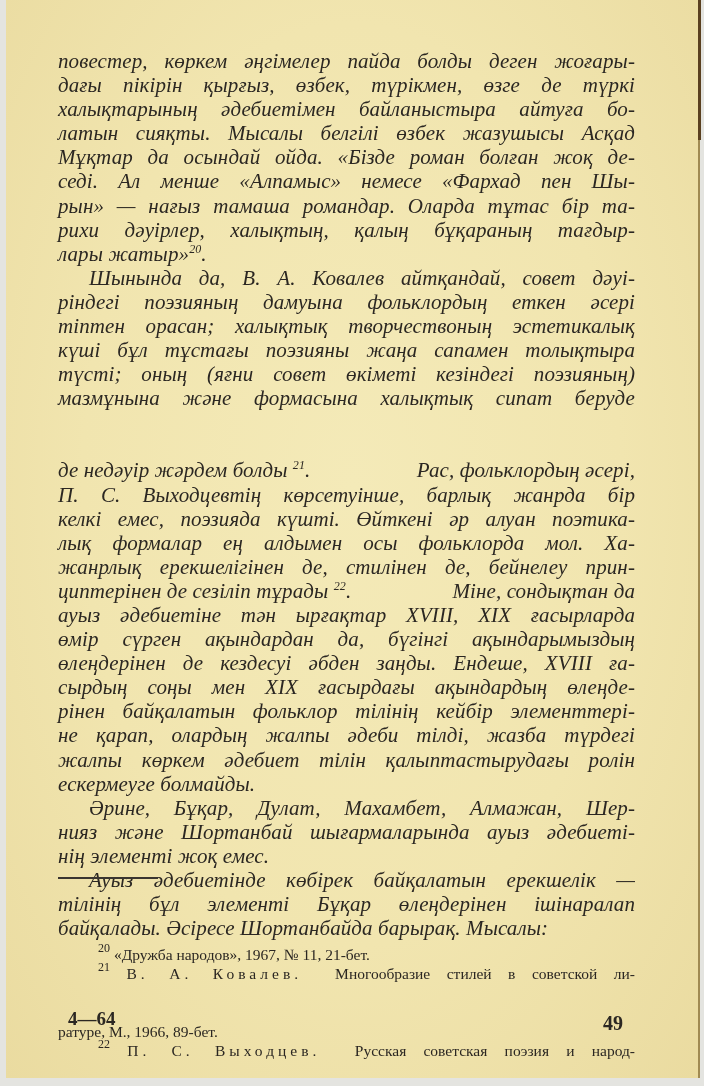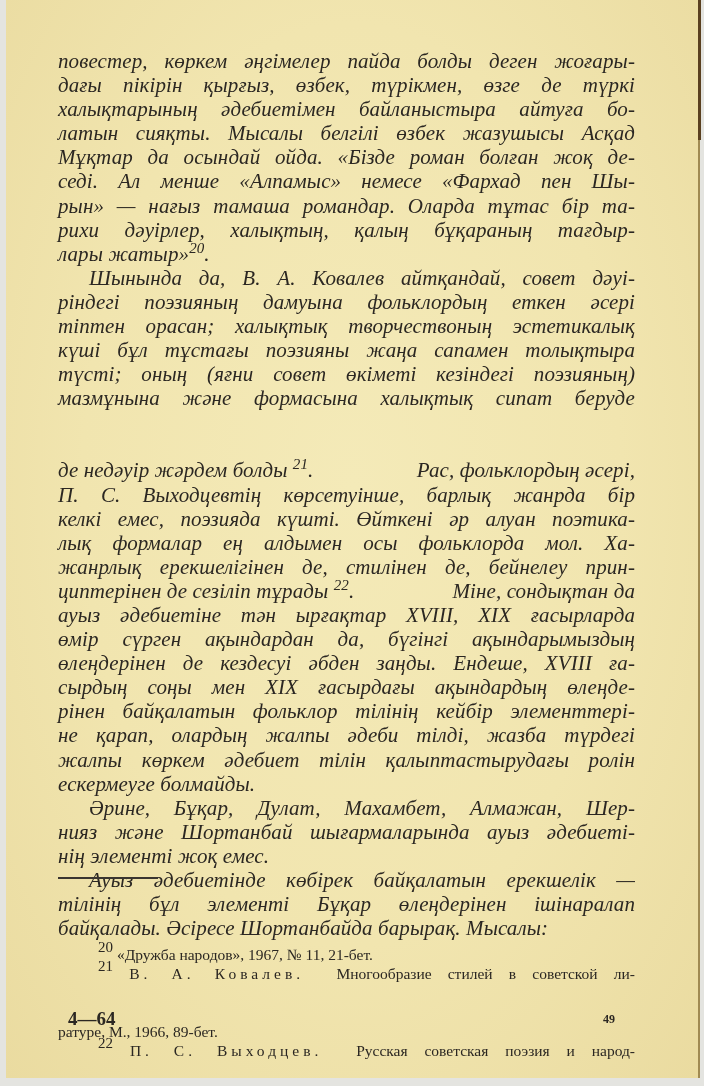--- a/index.html
+++ b/index.html
@@ -21,39 +21,39 @@
     color:#2b2722;
     font-family:"Liberation Sans Narrow","Liberation Serif", serif;
   }
   .line {
     font-size:21px; line-height:24.1px; height:24.1px;
     white-space:nowrap; text-align:justify; text-align-last:justify;
     transform-origin:left; letter-spacing:0.1px;font-style:italic;
   }
   .line.last { text-align-last:left; }
   .line.indent { padding-left:31px; }
-  sup { font-size:15px; line-height:0; vertical-align:8px; }
+  sup { font-size:12px; line-height:0; vertical-align:8px; }
   .rule {
     position:absolute; left:52px; top:877px; width:100px; height:2px; background:#3a3530;
   }
   .footnotes {
     position:absolute; left:52px; top:906px; width:577px; color:#2b2722;
   }
   .fn-line {
     font-size:15.5px; line-height:18.5px; height:18.5px; white-space:nowrap;
     text-align:justify; text-align-last:justify;
   }
   .fn-line.last { text-align-last:left;margin-top:40px; }
   .fn-line.indent { padding-left:40px; }
   .spaced { letter-spacing:4px; }
   .sig {
     position:absolute; left:52px; top:1008px; font-size:19px; font-weight:bold; color:#2b2722;margin-left:10px;
   }
   .page-num {
-    position:absolute; left:597px; top:1012px; font-size:12px; font-weight:bold; color:#2b2722;
+    position:absolute; left:597px; top:1012px; font-size:20px; font-weight:bold; color:#2b2722;
   }
 </style>
 </head>
 <body>
 
 <div class="page">
 
   <div class="text-block">
     <div class="line">повестер, көркем әңгімелер пайда болды деген жоғары-</div>
     <div class="line">дағы пікірін қырғыз, өзбек, түрікмен,  өзге де түркі</div>

